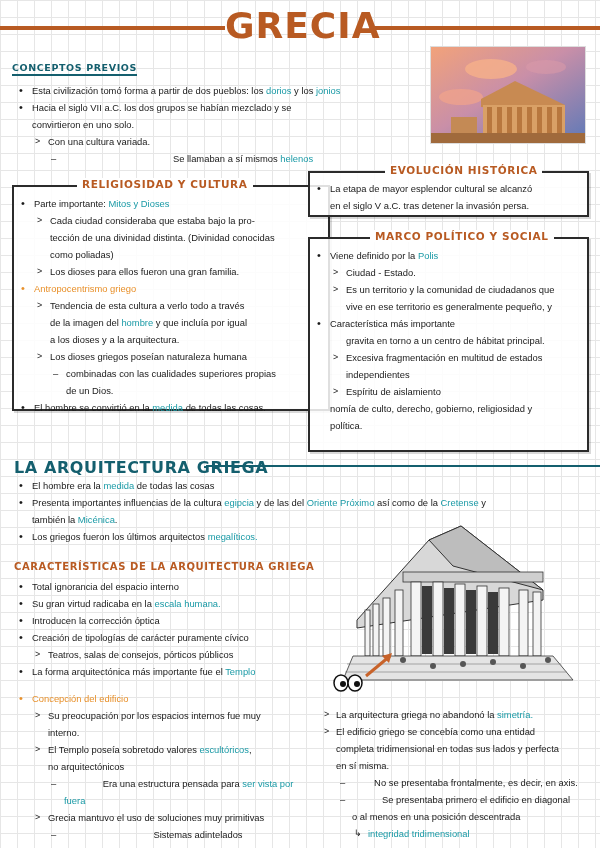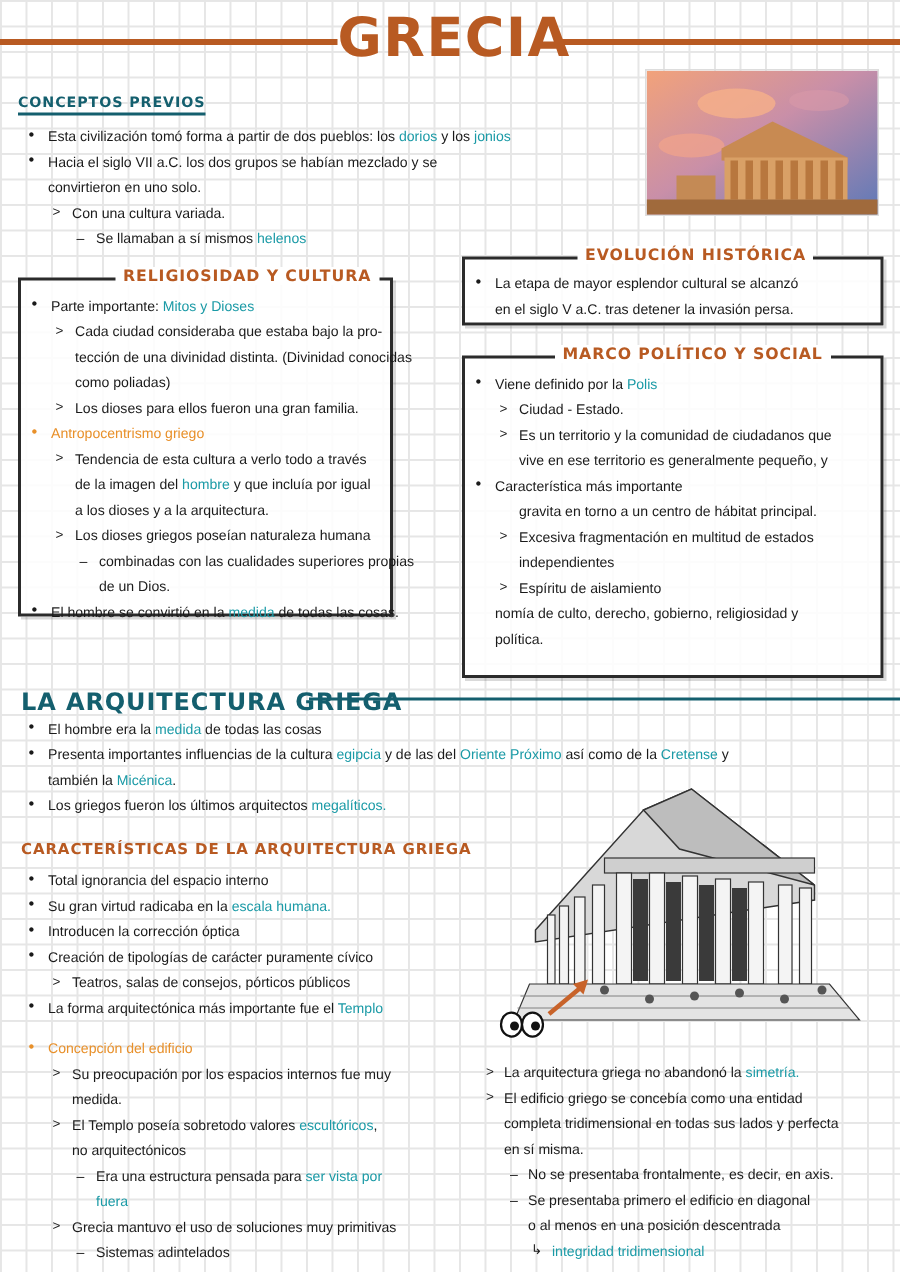--- a/index.html
+++ b/index.html
@@ -41,21 +41,21 @@
     position: absolute; top: -9px; background: #fff; padding: 0 5px; white-space: nowrap;
   }
   ul { list-style: none; }
   .l { position: relative; line-height: 17px; white-space: nowrap; }
   .b1 { padding-left: 20px; }
   .b1::before { content: "•"; position: absolute; left: 7px; top: 0; font-size: 11px; }
   .b1.orange { color: #e8902a; }
   .b1.orange::before { color: #e8902a; }
   .b2 { padding-left: 36px; }
   .b2::before { content: ">"; position: absolute; left: 23px; top: 0; font-size: 9px; }
-  .b3 { padding-left: 52px; }
+  .b3 { padding-left: 52px; text-align: center; }
   .b3::before { content: "–"; position: absolute; left: 39px; top: 0; }
   .b4 { padding-left: 68px; }
   .b4::before { content: "↳"; position: absolute; left: 53px; top: 0; color: #1a1a1a; font-size: 9px; }
   .cont2 { padding-left: 36px; }
   .cont3 { padding-left: 52px; }
   .cont1 { padding-left: 20px; }
   .hl { color: #1a9aa6; }
   .photo {
     position: absolute; left: 430px; top: 46px; width: 156px; height: 98px;
     overflow: hidden; border: 1px solid #ddd;
@@ -107,21 +107,21 @@
       <rect x="96" y="60" width="5" height="26"></rect>
         <rect x="106" y="60" width="5" height="26"></rect>
       <rect x="116" y="60" width="5" height="26"></rect>
         <rect x="126" y="60" width="5" height="26"></rect>
     </g>
     <rect x="20" y="70" width="26" height="18" fill="#c48a55"></rect>
     <rect x="0" y="86" width="156" height="12" fill="#a06a3c"></rect>
   </svg>
 </div>
 
-<div class="box" style="left:12px;top:185px;width:250px;height:226px;">
+<div class="box" style="left:12px;top:185px;width:318px;height:226px;">
   <div class="box-title sec-orange" style="left:63px;">Religiosidad y cultura</div>
   <ul style="position:absolute;left:0;top:8px;">
     <li class="l b1"><span>Parte importante: </span><span class="hl">Mitos y Dioses</span></li>
     <li class="l b2">Cada ciudad consideraba que estaba bajo la pro-</li>
     <li class="l cont2">tección de una divinidad distinta. (Divinidad conocidas</li>
     <li class="l cont2">como poliadas)</li>
     <li class="l b2">Los dioses para ellos fueron una gran familia.</li>
     <li class="l b1 orange">Antropocentrismo griego</li>
     <li class="l b2">Tendencia de esta cultura a verlo todo a través</li>
     <li class="l cont2"><span>de la imagen del </span><span class="hl">hombre</span><span> y que incluía por igual</span></li>
@@ -226,21 +226,21 @@
   <li class="l b1">Total ignorancia del espacio interno</li>
   <li class="l b1"><span>Su gran virtud radicaba en la </span><span class="hl">escala humana.</span></li>
   <li class="l b1">Introducen la corrección óptica</li>
   <li class="l b1">Creación de tipologías de carácter puramente cívico</li>
   <li class="l b2">Teatros, salas de consejos, pórticos públicos</li>
   <li class="l b1"><span>La forma arquitectónica más importante fue el </span><span class="hl">Templo</span></li>
 </ul>
 <ul class="abs" style="left:12px;top:690px;width:320px;">
   <li class="l b1 orange">Concepción del edificio</li>
   <li class="l b2">Su preocupación por los espacios internos fue muy</li>
-  <li class="l cont2">medida.</li>
+  <li class="l cont2">interno.</li>
   <li class="l b2"><span>El Templo poseía sobretodo valores </span><span class="hl">escultóricos</span><span>,</span></li>
   <li class="l cont2">no arquitectónicos</li>
   <li class="l b3"><span>Era una estructura pensada para </span><span class="hl">ser vista por</span></li>
   <li class="l cont3 hl">fuera</li>
   <li class="l b2">Grecia mantuvo el uso de soluciones muy primitivas</li>
   <li class="l b3">Sistemas adintelados</li>
 </ul>
 
 <ul class="abs" style="left:312px;top:706px;width:288px;">
   <li class="l b2" style="padding-left:24px;"><span>La arquitectura griega no abandonó la </span><span class="hl">simetría.</span></li>

